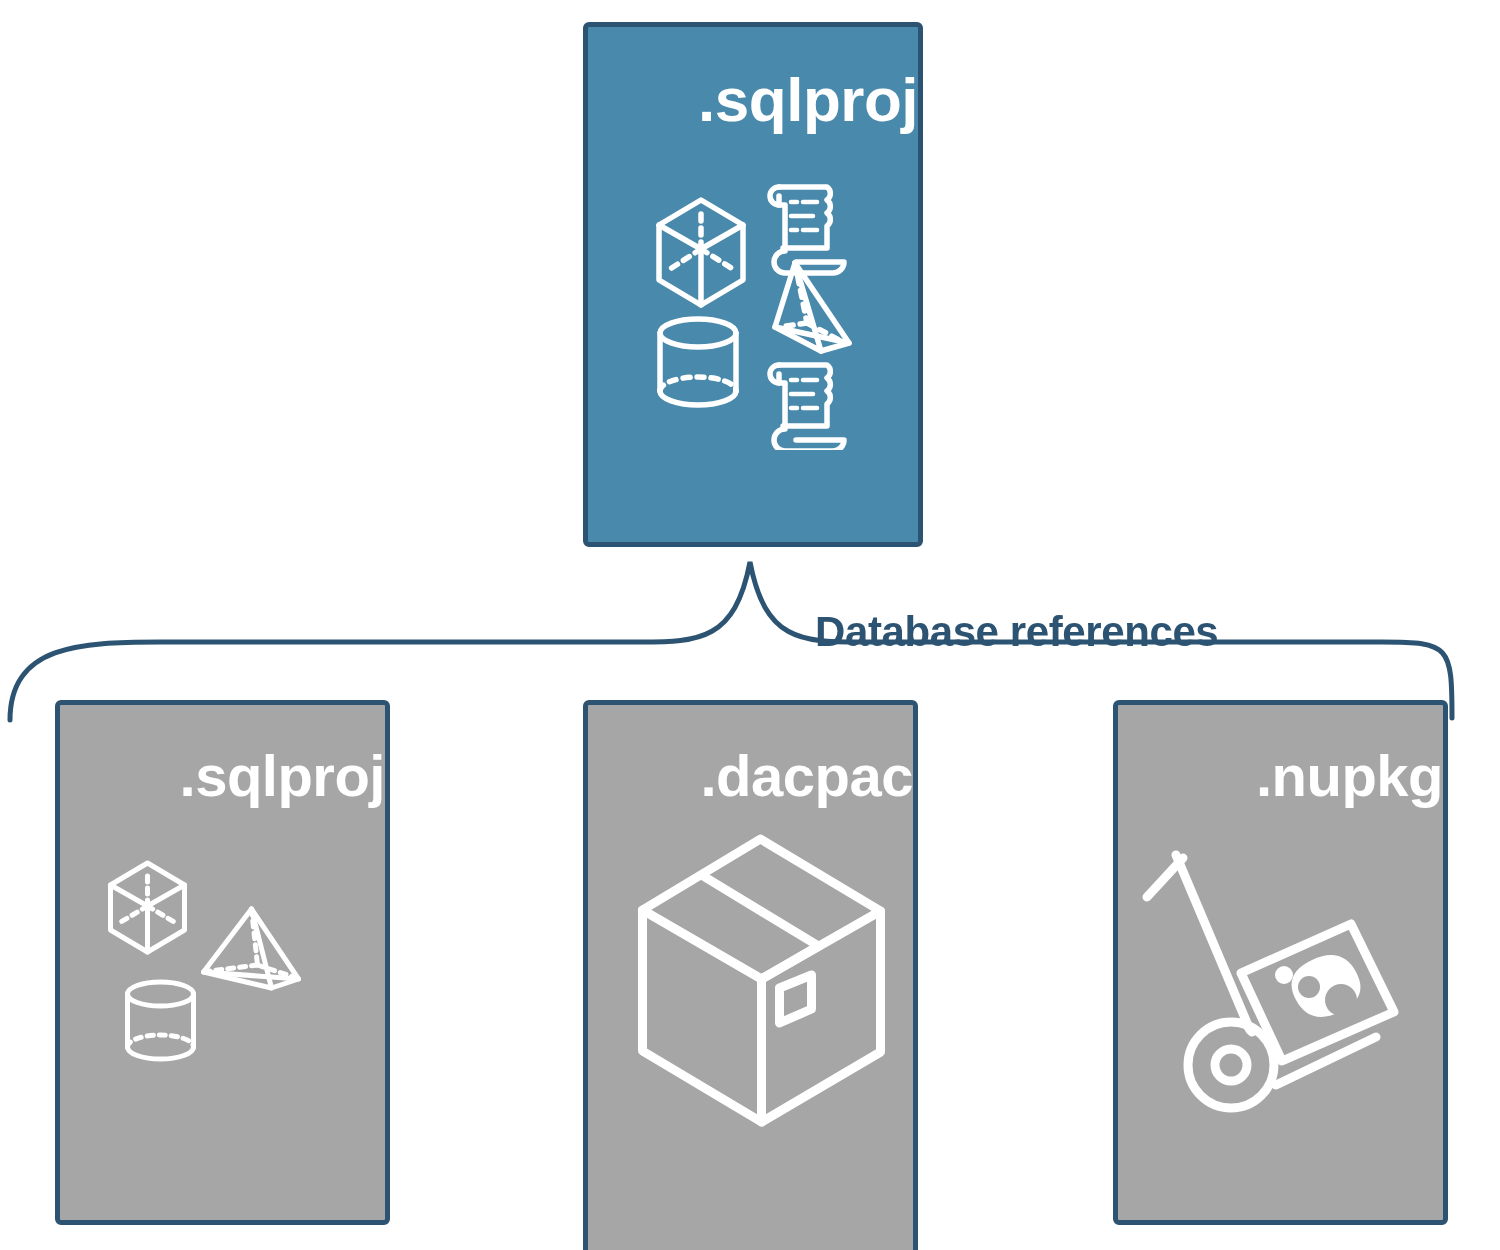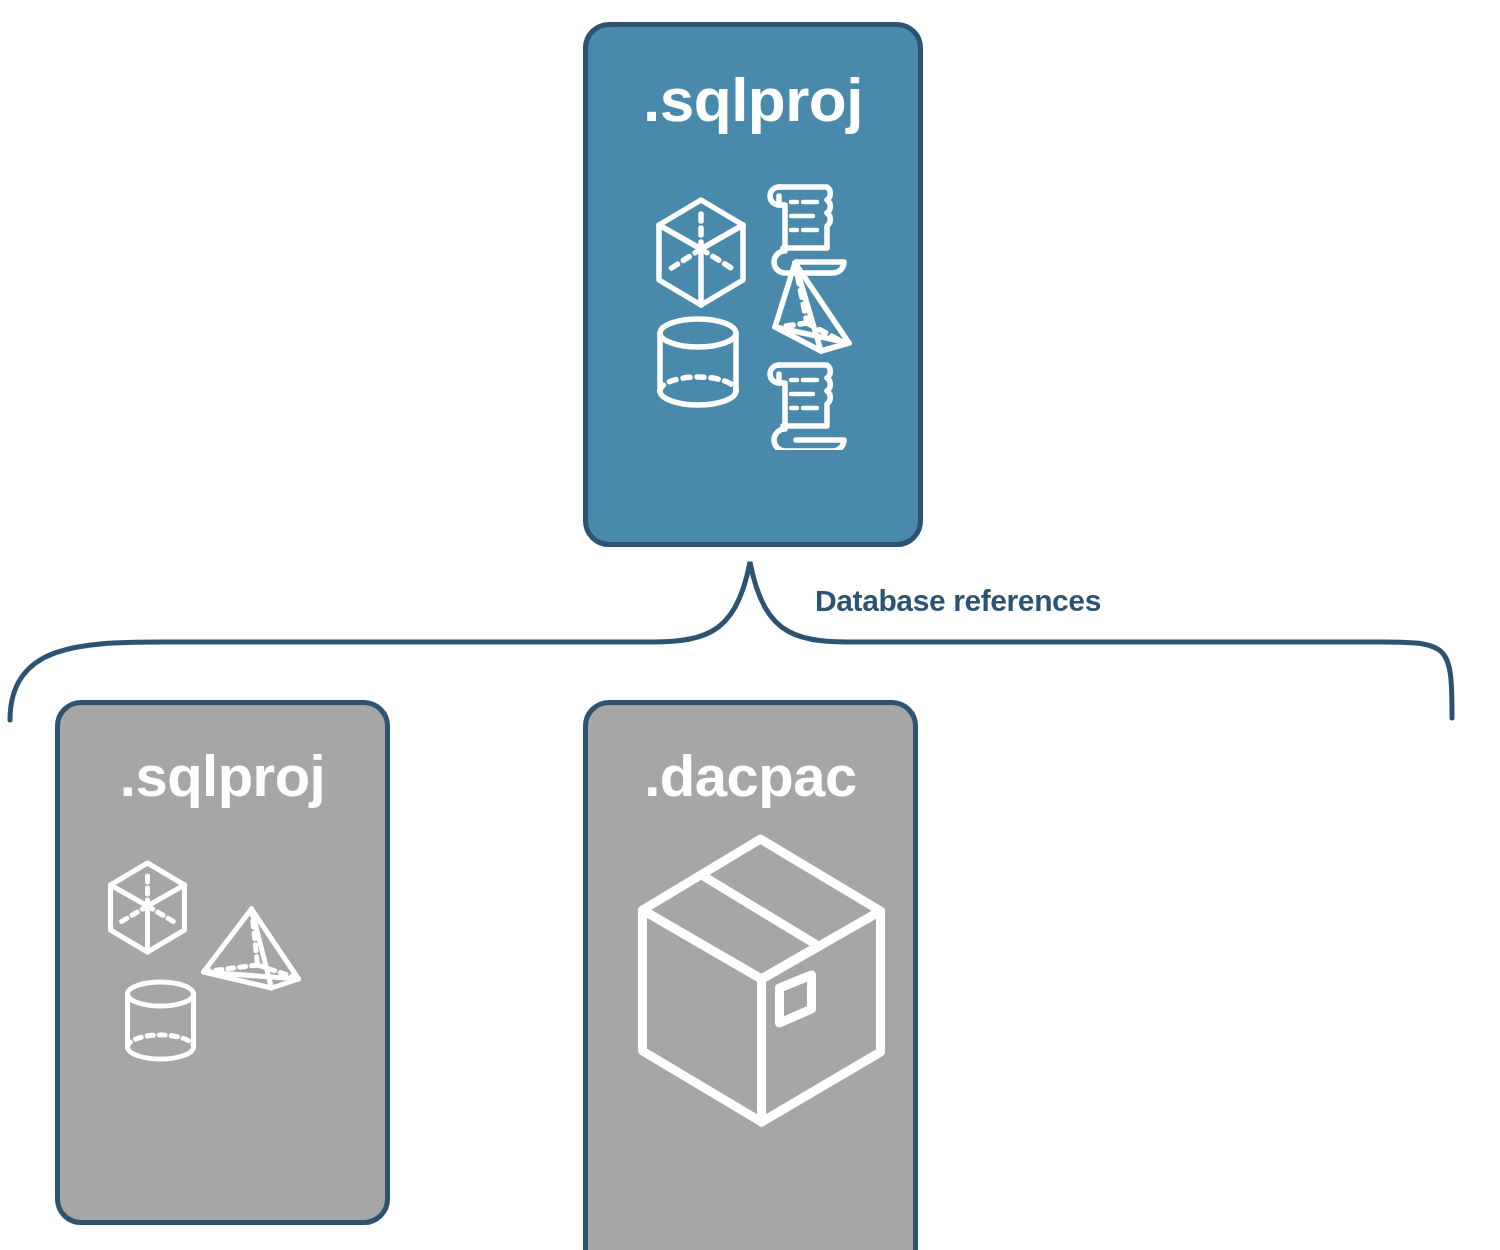--- a/index.html
+++ b/index.html
@@ -18,24 +18,24 @@
     position: absolute;
     inset: 0;
     width: 1500px;
     height: 1250px;
   }
 
   .card {
     position: absolute;
     box-sizing: border-box;
     border: 5px solid #2c5472;
-    border-radius: 26px;
+    border-radius: 6px;
     display: flex;
     flex-direction: column;
-    align-items: center;
+    align-items: flex-end;
   }
   .card-blue {
     background: #4889ac;
   }
   .card-gray {
     background: #a6a6a6;
   }
 
   .card-title {
     color: #ffffff;
@@ -100,23 +100,23 @@
     left: 0;
     top: 540px;
     width: 1500px;
     height: 200px;
     pointer-events: none;
   }
 
   #bracket-label {
     position: absolute;
     left: 815px;
-    top: 584px;
+    top: 608px;
     color: #2c5472;
-    font-size: 30px;
+    font-size: 42px;
     font-weight: bold;
     letter-spacing: -0.4px;
     white-space: nowrap;
   }
 </style>
 </head>
 <body>
 
 <div class="stage">
 
@@ -248,14 +248,45 @@
 
           <path d="M98 48 L215 119"></path>
           <path d="M158 152 L215 119"></path>
 
           <path d="M176 161 L208 148 L208 182 L176 196 Z"></path>
         </g>
       </svg>
     </div>
   </div>
 
+  <div class="card card-gray" id="card-nupkg">
+    <div class="card-title">.nupkg</div>
+
+    <div class="icon-wrap">
+      <svg viewBox="0 0 290 275" width="290" height="275">
+        <g fill="none" stroke="#ffffff" stroke-width="9" stroke-linejoin="round" stroke-linecap="round">
+
+          <path d="M11 52 L47 13"></path>
+
+          <path d="M40 10 L114 185"></path>
+
+          <path d="M140 240 L240 192"></path>
+          <path d="M116 187 L112 182"></path>
+
+          <circle cx="95" cy="220" r="43"></circle>
+          <circle cx="95" cy="220" r="16"></circle>
+
+          <path d="M105 128 L215 79 L258 167 L146 216 Z"></path>
+
+          <g fill="#ffffff" stroke="none">
+            <path d="M176 115 q30 -14 44 12 q14 26 -16 40 q-30 14 -44 -12 q-14 -26 16 -40 Z"></path>
+            <circle cx="148" cy="130" r="9"></circle>
+          </g>
+          <g fill="#a6a6a6" stroke="none">
+            <circle cx="173" cy="142" r="11"></circle>
+            <circle cx="205" cy="155" r="16"></circle>
+          </g>
+        </g>
+      </svg>
+    </div>
+  </div>
 
 </div>
 
 </body></html>

